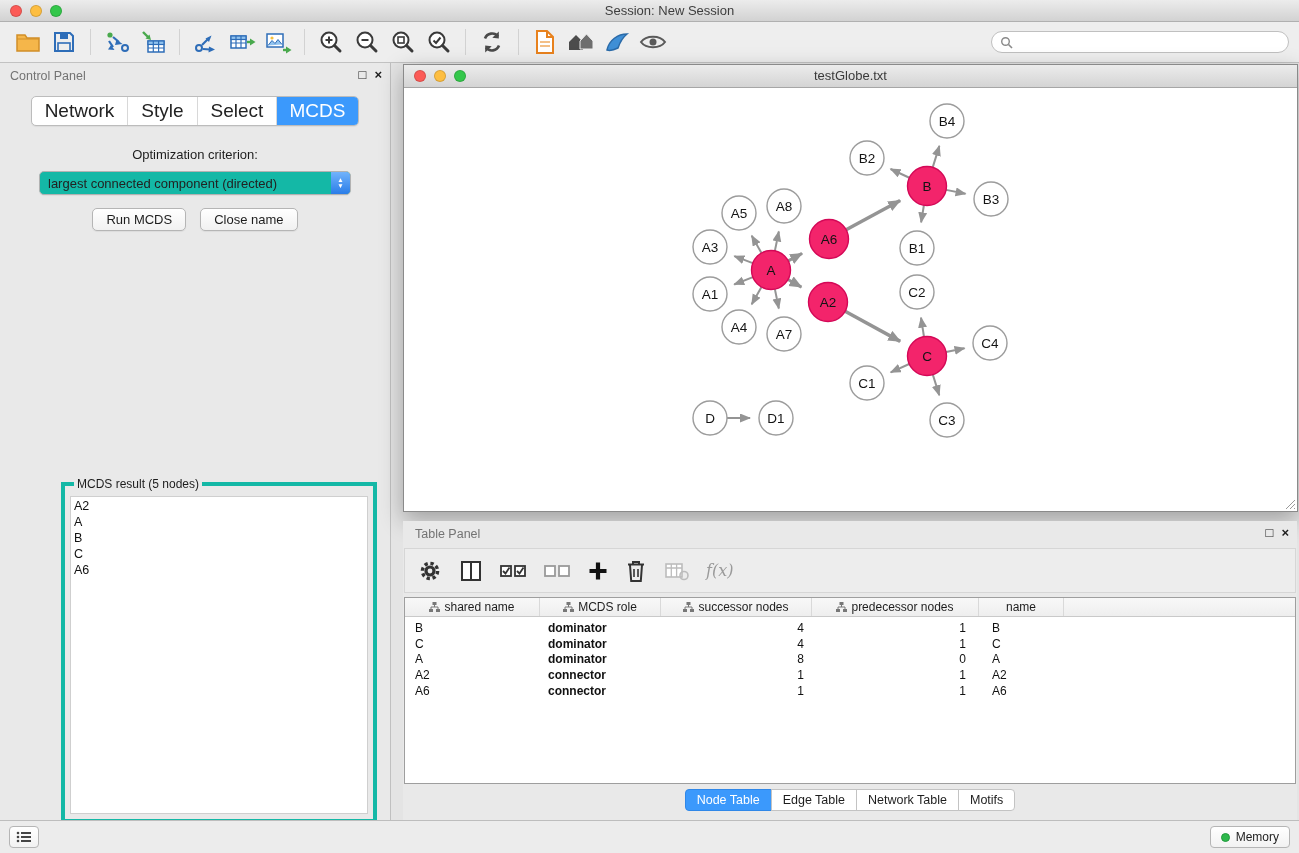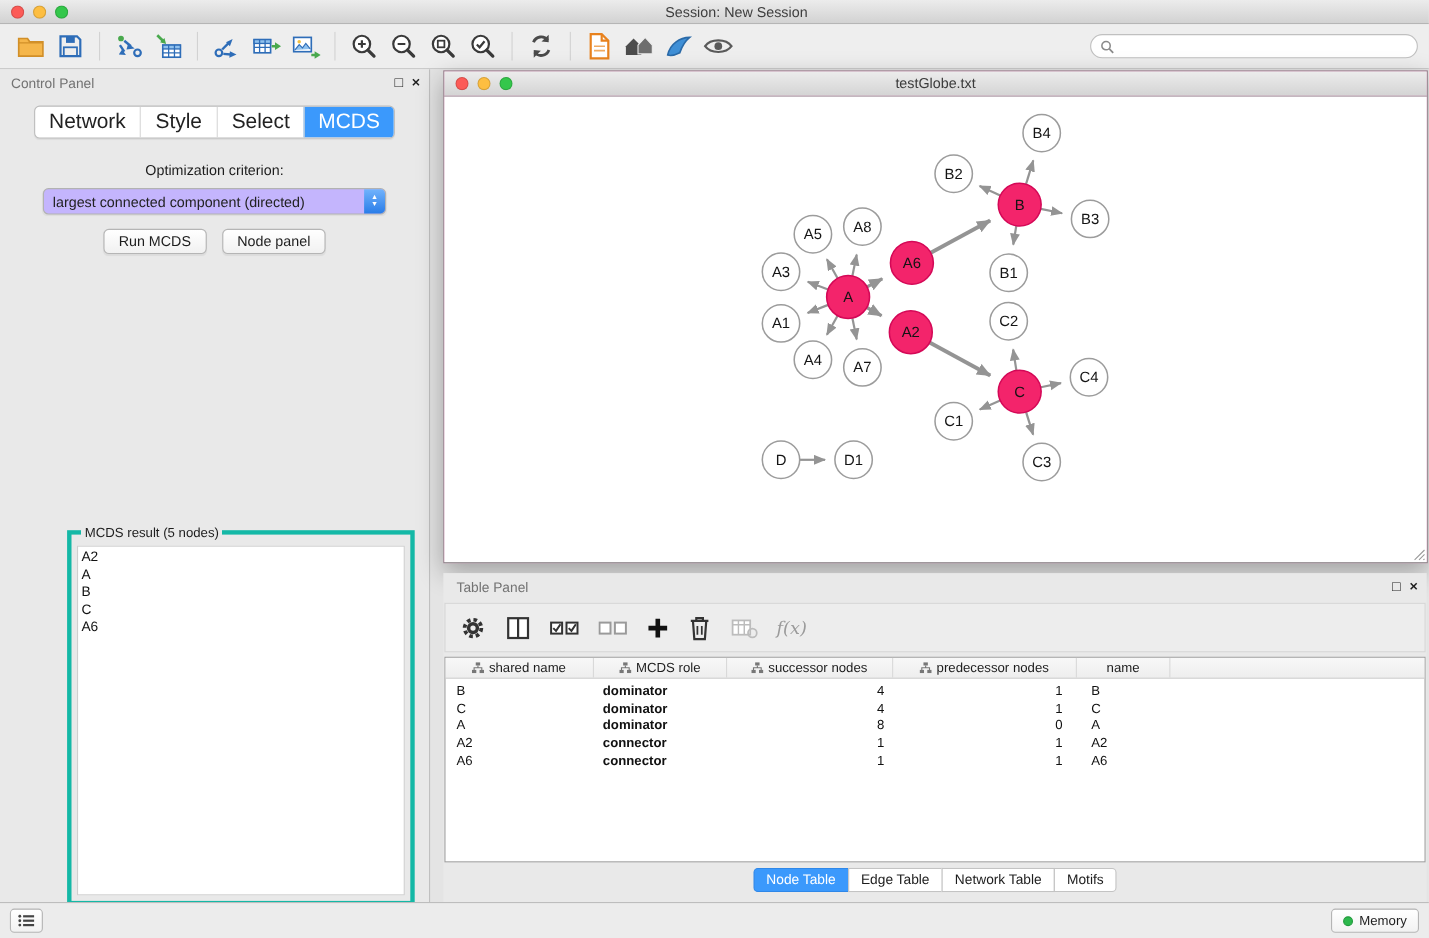--- a/index.html
+++ b/index.html
@@ -33,21 +33,21 @@
   .panel-header .panel-title { font-size:12.5px; color:#737373; padding:6px 0 0 10px; }
   .panel-controls { position:absolute; top:3px; right:8px; display:flex; gap:8px; align-items:center; }
   .panel-controls .ctl { font-size:13px; line-height:18px; color:#1c1c1c; font-weight:bold; cursor:default; }
   .segmented-wrap { display:flex; justify-content:center; margin-top:7px; }
   .segmented { display:inline-flex; border:1px solid #bcbcbc; border-radius:5px; overflow:hidden;
     background:#fff; box-shadow:0 1px 1px rgba(0,0,0,.06); }
   .seg { padding:3px 13px; font-size:19px; color:#222; border-left:1px solid #d8d8d8; }
   .seg:first-child { border-left:none; }
   .seg.active { background:#3b99fc; color:#fff;padding-left:12px; }
   .opt-label { text-align:center; margin-top:21px; font-size:13px; color:#1d1d1d; }
-  .dropdown { width:312px; height:24px; margin:9px auto 0; background:#c4b5fd; border:1px solid #b2b2b2;
+  .dropdown { width:312px; height:24px; margin:9px auto 0; background:#14b8a6; border:1px solid #b2b2b2;
     border-radius:5px; position:relative; font-size:13px; display:flex; align-items:center;
     padding-left:8px; box-shadow:0 1px 1px rgba(0,0,0,.05);text-align:right; }
   .dropdown .stepper { position:absolute; right:0; top:0; bottom:0; width:19px;
     background:linear-gradient(#71b3fc,#2a7de8); border-radius:0 4px 4px 0; color:#fff;
     display:flex; flex-direction:column; align-items:center; justify-content:center;
     font-size:6.5px; line-height:6.5px; }
   .cp-buttons { display:flex; justify-content:center; gap:14px; margin-top:13px; }
   .btn { background:linear-gradient(#ffffff,#f1f1f1); border:1px solid #b5b5b5; border-radius:5px;
     font-size:13px; padding:3px 13px; color:#1d1d1d; box-shadow:0 1px 1px rgba(0,0,0,.06); }
   .result-fieldset { position:absolute; left:13px; right:13px; top:414px; height:346px;
@@ -271,21 +271,21 @@
     <div class="opt-label">Optimization criterion:</div>
     <div class="dropdown">
       <span>largest connected component (directed)</span>
       <span class="stepper">
           <span>▲</span>
           <span>▼</span>
         </span>
     </div>
     <div class="cp-buttons">
       <button class="btn">Run MCDS</button>
-      <button class="btn">Node panel</button>
+      <button class="btn">Close name</button>
     </div>
     <fieldset class="result-fieldset">
       <legend>MCDS result (5 nodes)</legend>
       <div class="result-list">
           <div class="result-item">A2</div>
           <div class="result-item">A</div>
           <div class="result-item">B</div>
           <div class="result-item">C</div>
           <div class="result-item">A6</div>
         </div>

